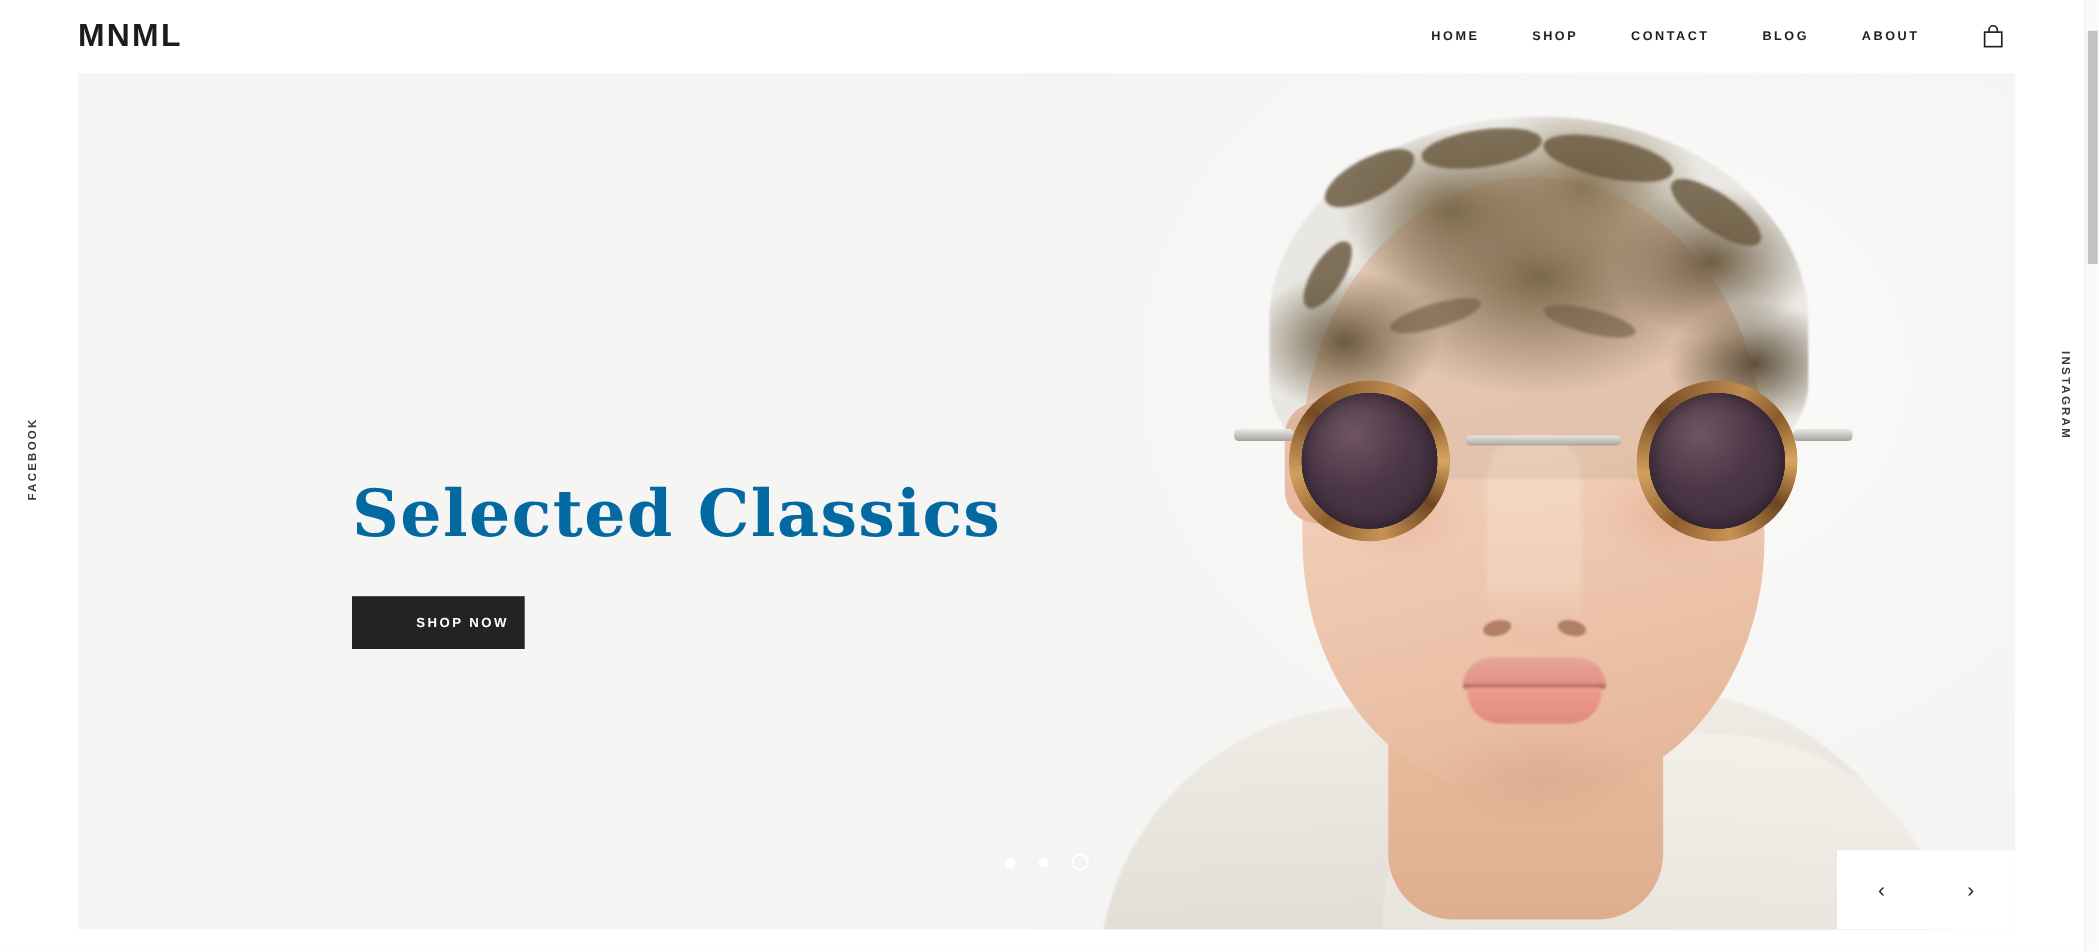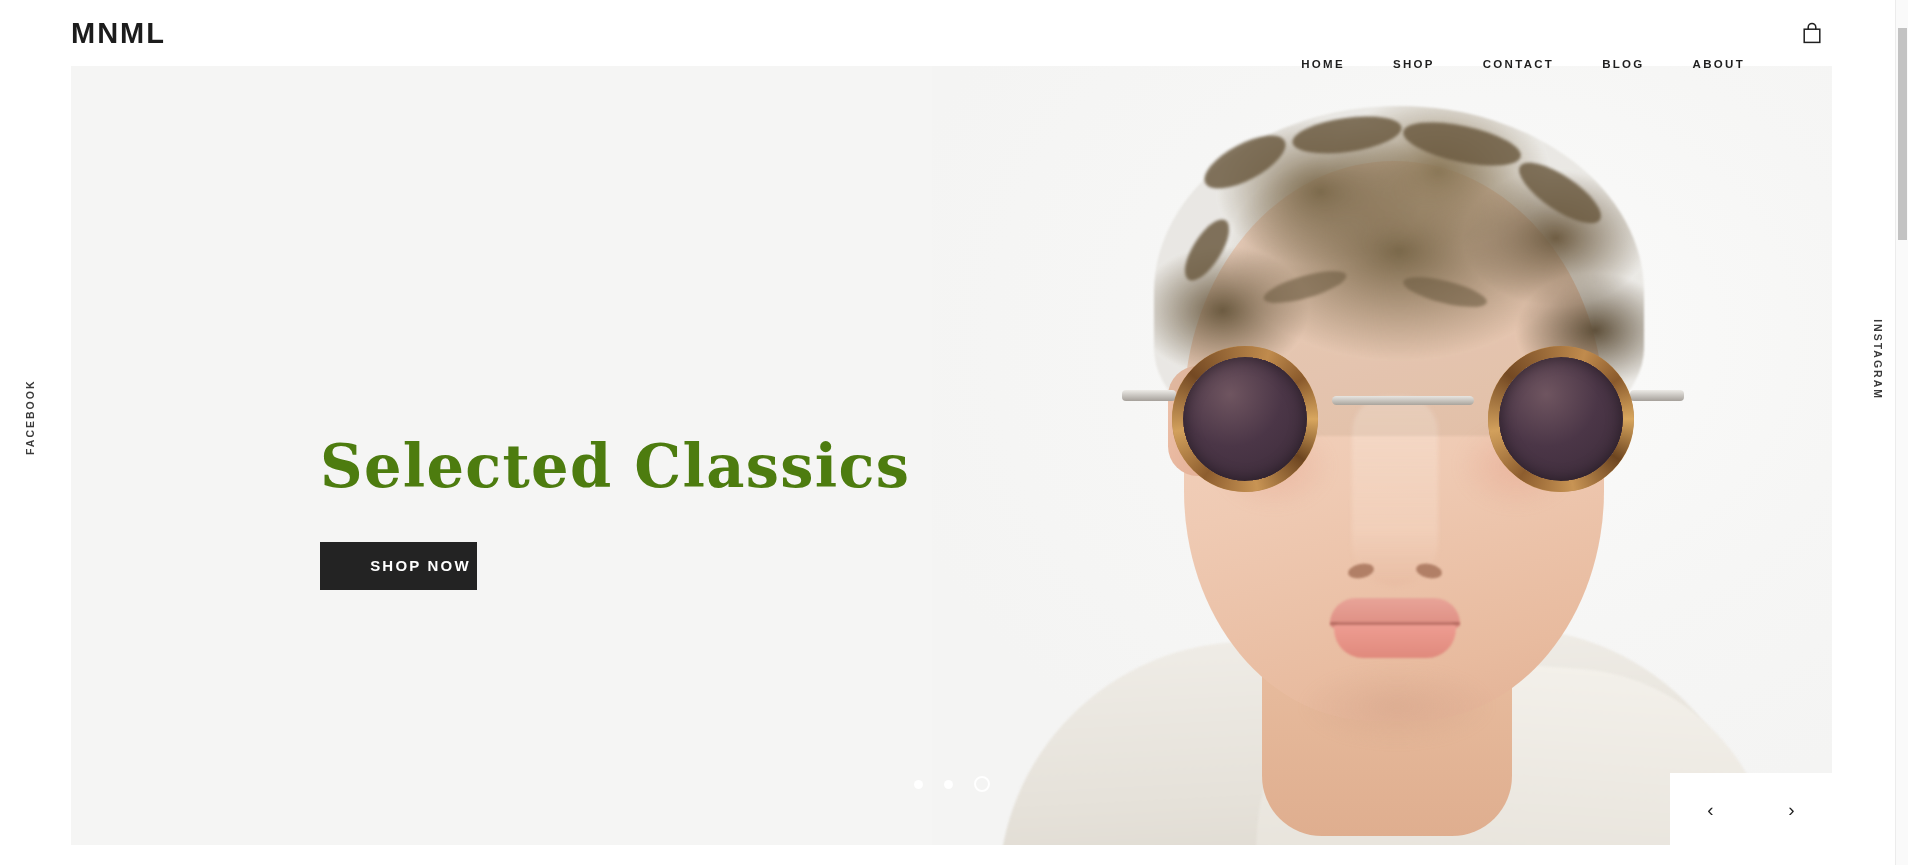--- a/index.html
+++ b/index.html
@@ -48,21 +48,20 @@
   }
 
   .nav {
     position: absolute;
     right: 126px;
     top: 0;
     height: 66px;
     display: flex;
     align-items: center;
     gap: 0;
-    margin-top: 31px;
   }
 
   .nav-item {
     font-size: 11.5px;
     font-weight: 700;
     letter-spacing: 2.3px;
     color: #1f1f1f;
     text-decoration: none;
     padding: 0 24px;
     white-space: nowrap;
@@ -319,34 +318,34 @@
     left: 249px;
     top: 370px;
     width: 520px;
     z-index: 5;
   }
   .hero-title {
     font-family: "DejaVu Serif", "Liberation Serif", serif;
     font-size: 59px;
     font-weight: 700;
     letter-spacing: 1.3px;
-    color: #4d7c0f;
+    color: #0369a1;
     line-height: 1.05;
     white-space: nowrap;
   }
   .shop-now {
     display: inline-flex;
     align-items: center;
     justify-content: center;
     margin-top: 44px;
     width: 157px;
     height: 48px;
     background: #232323;
     color: #ffffff;
-    font-size: 15px;
+    font-size: 12px;
     font-weight: 700;
     letter-spacing: 2.2px;
     border: none;
     cursor: pointer;
     font-family: "Liberation Sans", sans-serif;
     padding-left: 44px;
   }
 
   
   .dots {

